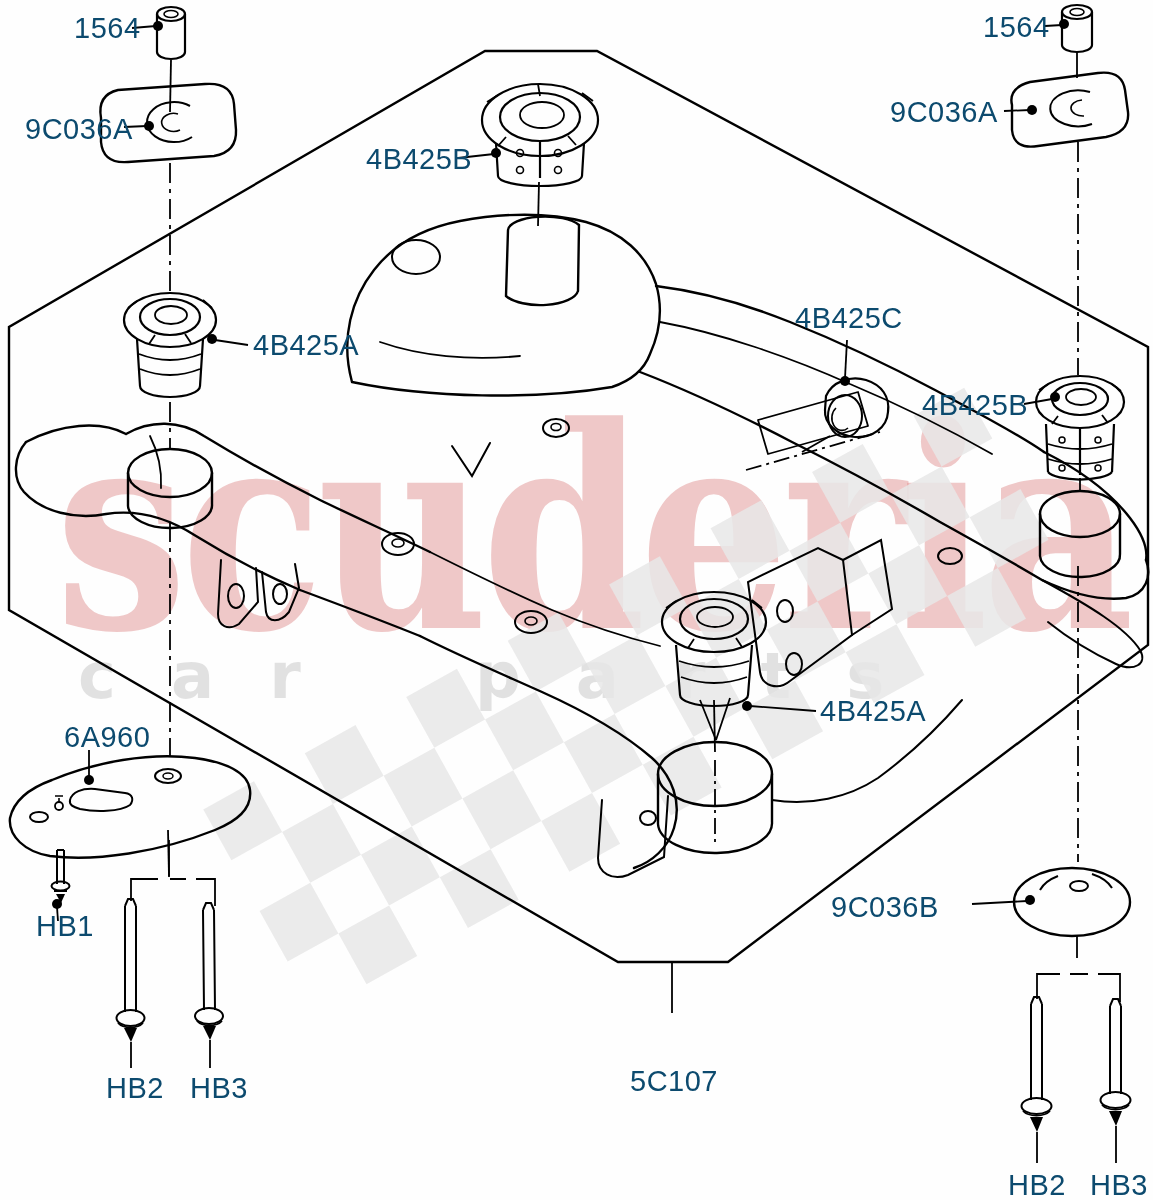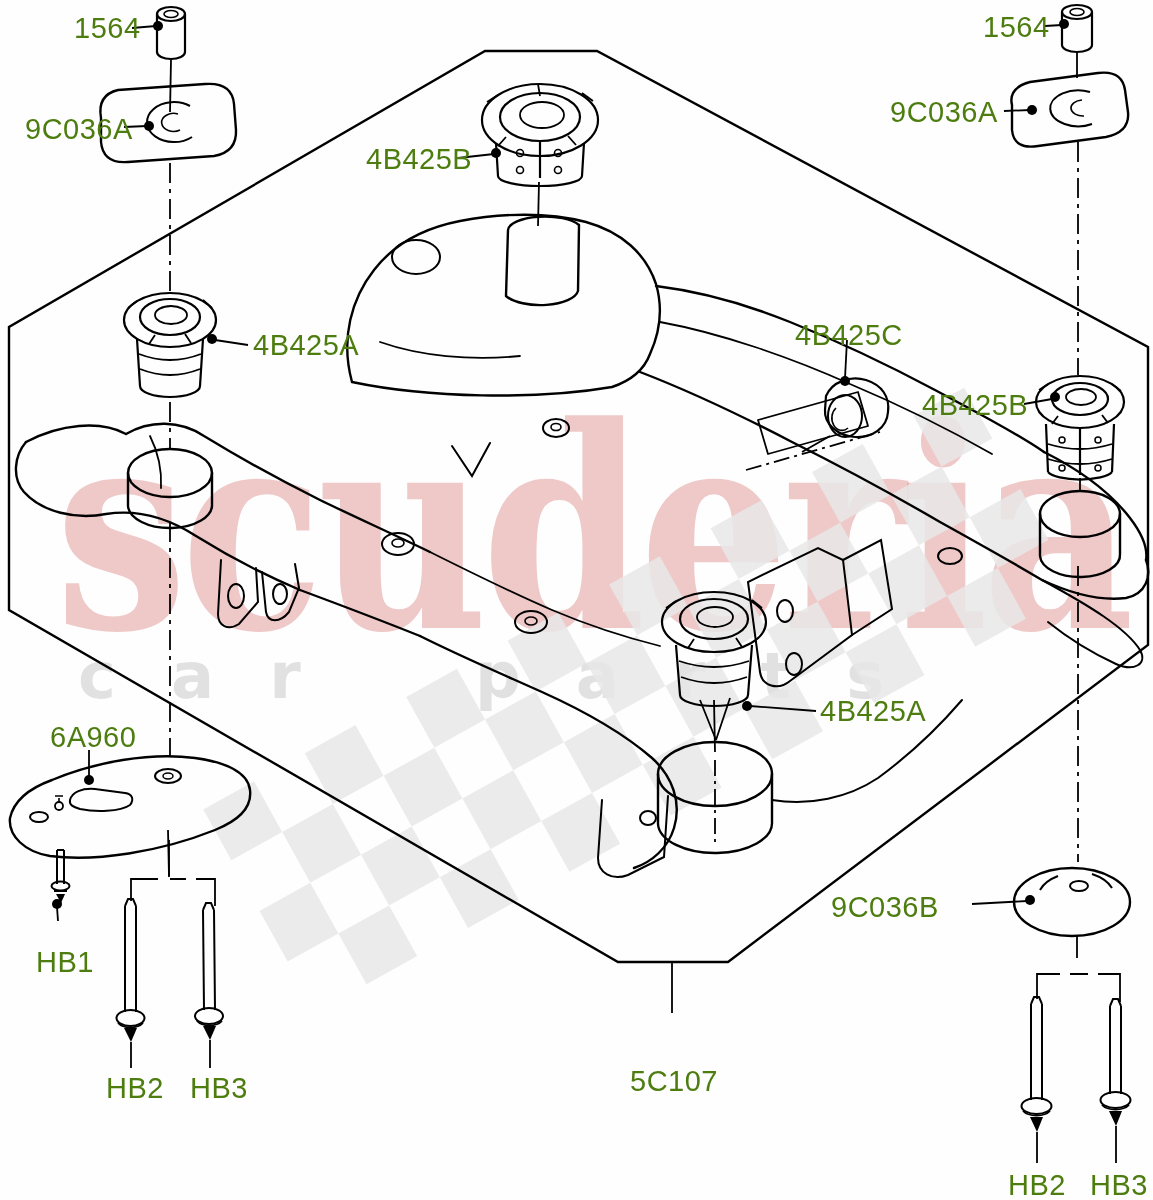--- a/index.html
+++ b/index.html
@@ -5,21 +5,21 @@
   html,body{margin:0;padding:0;background:#ffffff;}
   #canvas{position:relative;width:1153px;height:1200px;background:#fefefe;overflow:hidden;
           font-family:"Liberation Sans",sans-serif;}
   .wm-brand{position:absolute;left:55px;top:390px;font-family:"DejaVu Serif",serif;
             font-weight:bold;font-size:280px;letter-spacing:-8px;color:rgba(205,75,75,0.30);
             transform:scaleX(0.84);transform-origin:left top;white-space:nowrap;line-height:1;}
   .wm-tagline{position:absolute;left:78px;top:644px;font-family:"DejaVu Sans",sans-serif;
             font-weight:bold;font-size:64px;letter-spacing:55px;word-spacing:42px;
             color:rgba(0,0,0,0.115);white-space:nowrap;line-height:1;}
   svg{position:absolute;left:0;top:0;}
-  .part-label{position:absolute;font-size:29px;color:#4d7c0f;white-space:nowrap;
+  .part-label{position:absolute;font-size:29px;color:#0c4a6e;white-space:nowrap;
             letter-spacing:0.5px;line-height:1.1;}
   .lineart{stroke:#000;fill:none;}
 </style>
 </head>
 <body>
 
 <div id="canvas">
 
   <div class="wm-brand">scuderia</div>
   <div class="wm-tagline">car parts</div>
@@ -283,25 +283,25 @@
       <path d="M1116,1126 L1116,1163"></path>
     </g>
   </svg>
 
   <span class="part-label" style="left:74px;top:13px">1564</span>
   <span class="part-label" style="left:25px;top:114px">9C036A</span>
   <span class="part-label" style="left:366px;top:144px">4B425B</span>
   <span class="part-label" style="left:983px;top:12px">1564</span>
   <span class="part-label" style="left:890px;top:97px">9C036A</span>
   <span class="part-label" style="left:253px;top:330px">4B425A</span>
-  <span class="part-label" style="left:795px;top:320px">4B425C</span>
+  <span class="part-label" style="left:795px;top:303px">4B425C</span>
   <span class="part-label" style="left:922px;top:390px">4B425B</span>
   <span class="part-label" style="left:820px;top:696px">4B425A</span>
-  <span class="part-label" style="left:50px;top:722px">6A960</span>
-  <span class="part-label" style="left:36px;top:947px">HB1</span>
+  <span class="part-label" style="left:64px;top:722px">6A960</span>
+  <span class="part-label" style="left:36px;top:911px">HB1</span>
   <span class="part-label" style="left:106px;top:1073px">HB2</span>
   <span class="part-label" style="left:190px;top:1073px">HB3</span>
   <span class="part-label" style="left:831px;top:892px">9C036B</span>
   <span class="part-label" style="left:630px;top:1066px">5C107</span>
   <span class="part-label" style="left:1008px;top:1170px">HB2</span>
   <span class="part-label" style="left:1090px;top:1170px">HB3</span>
 
 </div>
 
 </body></html>

